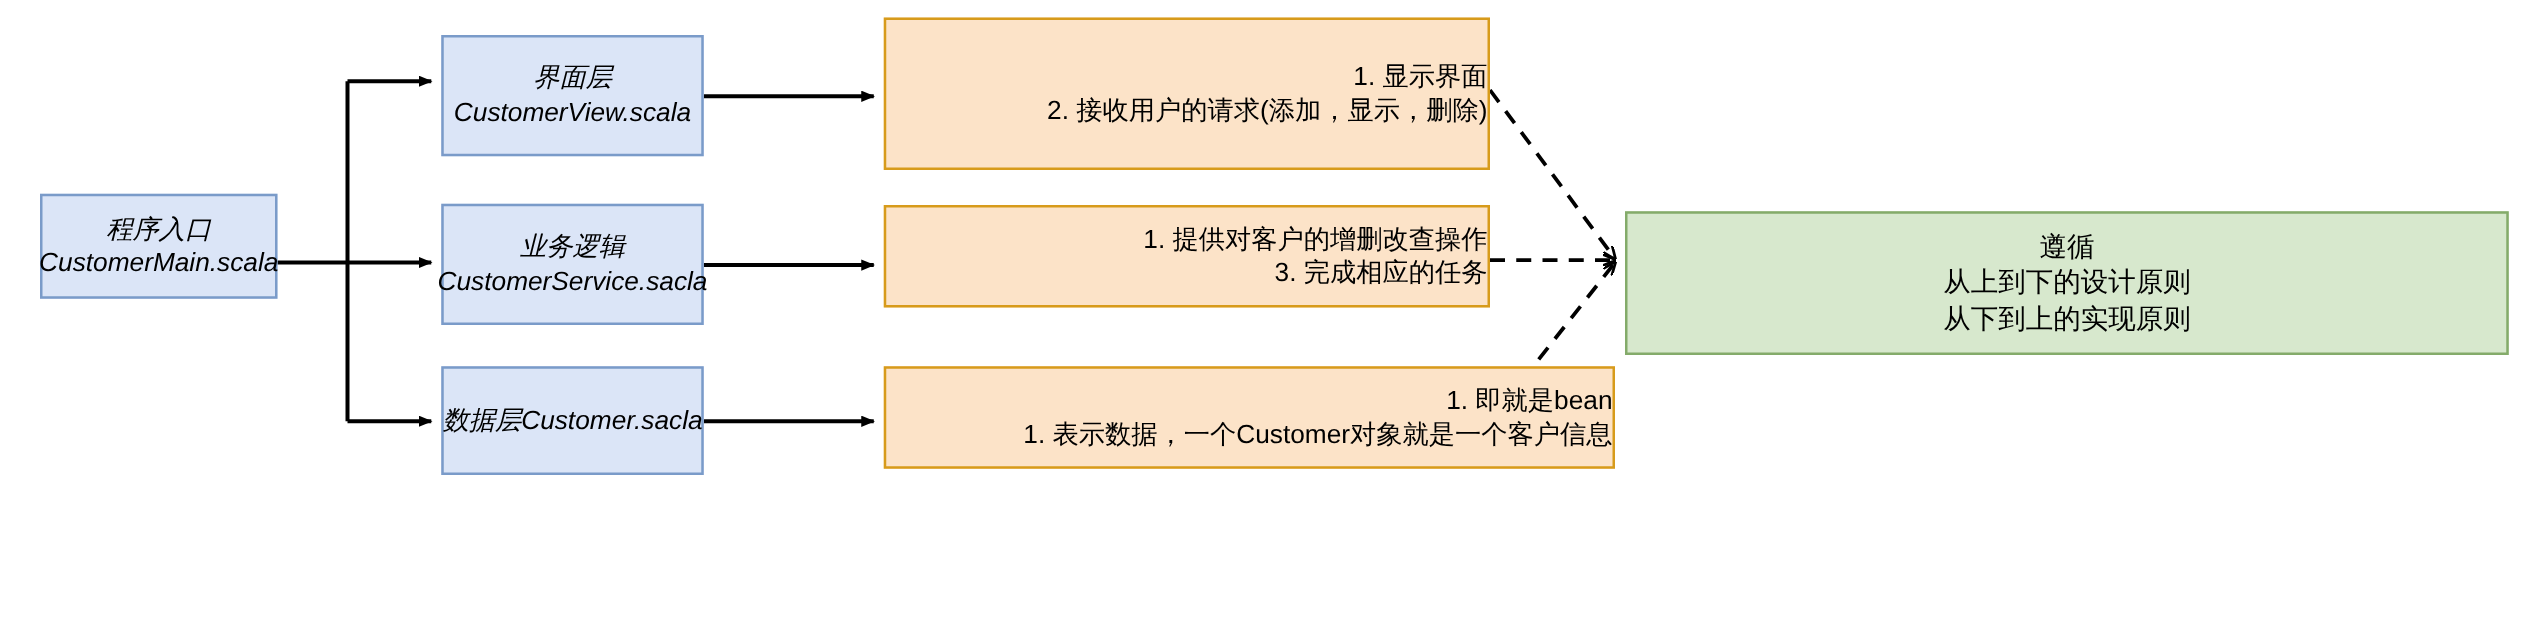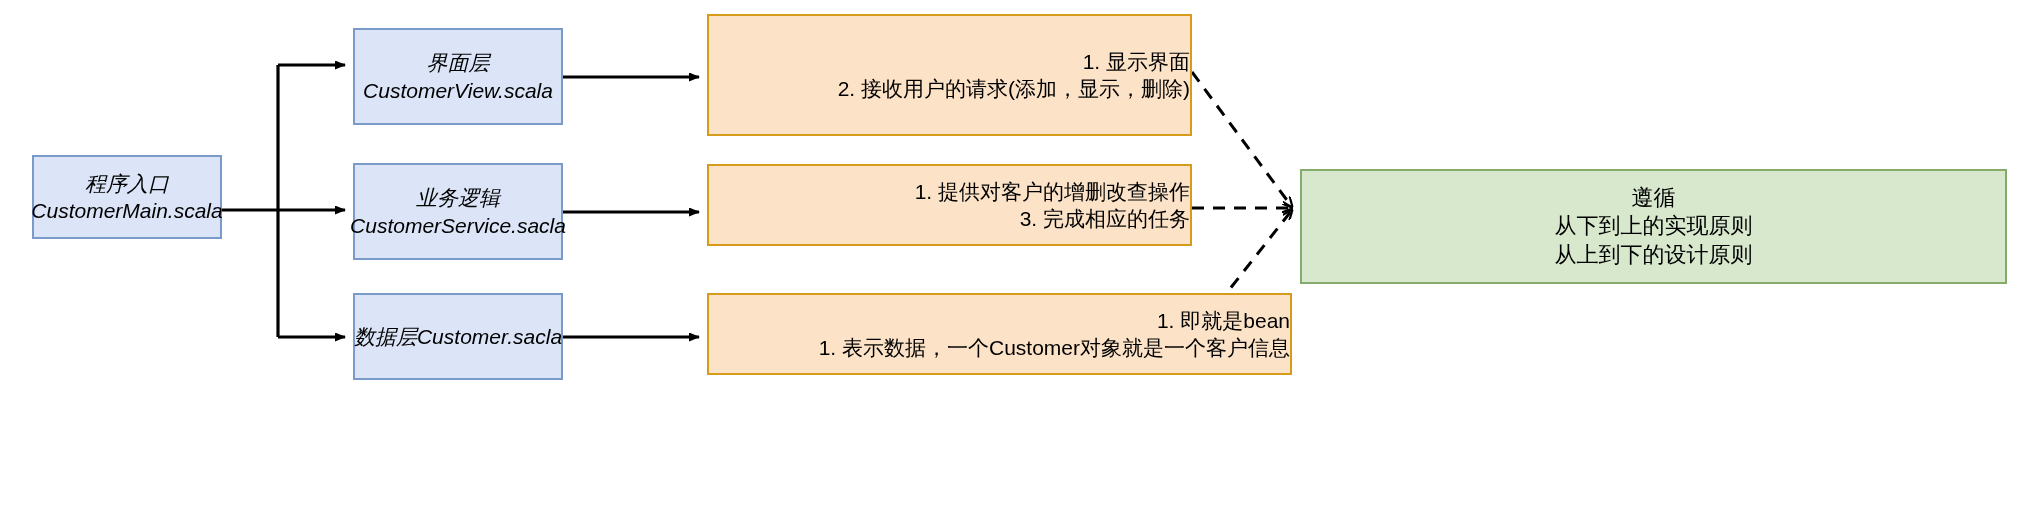--- a/index.html
+++ b/index.html
@@ -80,17 +80,17 @@
     <div class="line">3. 完成相应的任务</div>
   </div>
 
   <div class="node orange" style="left:707px;top:293px;width:585px;height:82px;">
     <div class="line">1. 即就是bean</div>
     <div class="line">1. 表示数据，一个Customer对象就是一个客户信息</div>
   </div>
 
   <div class="node green" style="left:1300px;top:150px;width:707px;height:115px;margin-top:19px;">
     <div class="line">遵循</div>
+    <div class="line">从上到下的设计原则</div>
     <div class="line">从下到上的实现原则</div>
-    <div class="line">从上到下的设计原则</div>
   </div>
 
 </div>
 
 </body></html>

